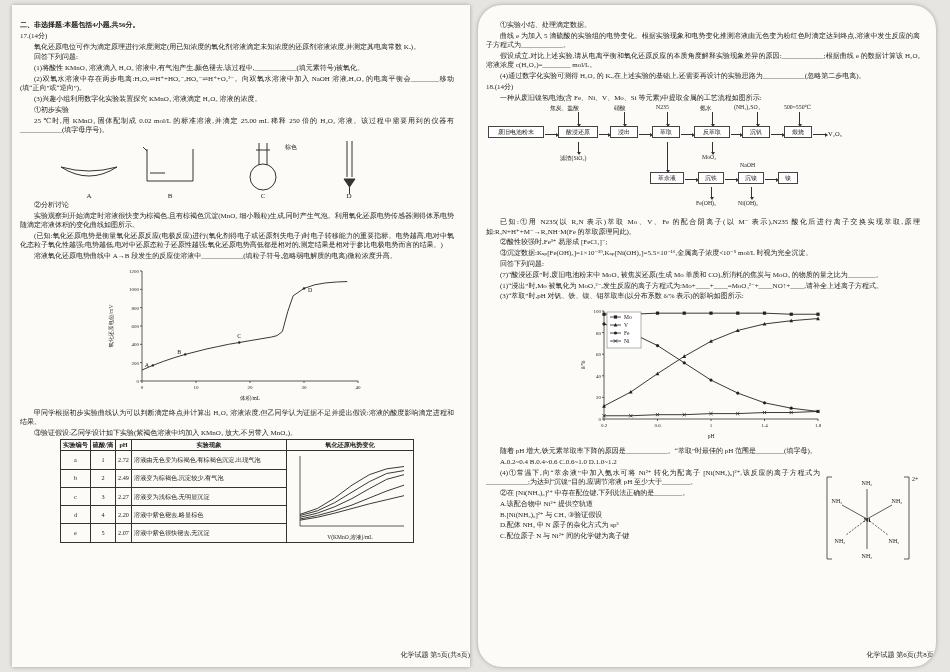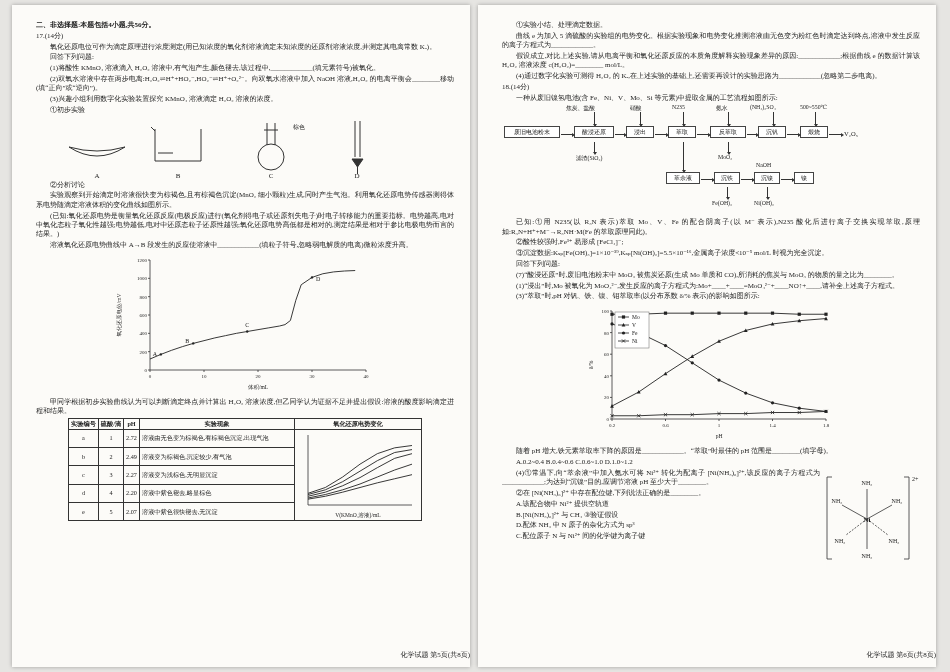--- a/index.html
+++ b/index.html
@@ -1,21 +1,21 @@
 <!DOCTYPE html>
 <html><head>
 <meta charset="utf-8">
 <style>
   html,body{margin:0;padding:0;background:#a8a8a6;}
   .spread{position:relative;width:950px;height:672px;background:#e6e5e2;overflow:hidden;
           font-family:"Liberation Serif","DejaVu Serif",serif;color:#1d1d1d;}
   .page{position:absolute;top:5px;height:662px;background:#fcfbf8;box-sizing:border-box;
-        padding:16px 16px 22px 24px;overflow:hidden;box-shadow:0 0 4px rgba(0,0,0,.3);}
+        padding:16px 16px 22px 8px;overflow:hidden;box-shadow:0 0 4px rgba(0,0,0,.3);}
   .page-left{left:12px;width:458px;}
-  .page-right{left:478px;width:458px;}
+  .page-right{left:478px;width:458px;border-radius:24px;}
   p{margin:0 0 1.5px 0;font-size:7px;line-height:1.33;text-align:justify;}
   .indent{text-indent:2em;}
   .bold{font-weight:bold;}
   .footer{position:absolute;bottom:7px;left:0;width:100%;text-align:right;font-size:7px;}
   .chartwrap{text-align:center;margin:1px 0 2px 0;}
   table{border-collapse:collapse;margin:1px auto 2px auto;}
   th,td{border:0.7px solid #333;font-size:6.2px;padding:1px 2px;text-align:center;line-height:1.25;}
   td.obs{text-align:left;width:150px;}
   td.chartcell{width:124px;vertical-align:middle;padding:1px;}
   .chartcap{font-size:5.5px;text-align:center;}
@@ -41,20 +41,21 @@
 
   <div class="page page-left">
     <p class="bold">二、非选择题:本题包括4小题,共56分。</p>
     <p>17.(14分)</p>
     <p class="indent">氧化还原电位可作为滴定原理进行浓度测定(用已知浓度的氧化剂溶液滴定未知浓度的还原剂溶液浓度,并测定其电离常数 Kₐ)。</p>
     <p class="indent">回答下列问题:</p>
     <p class="indent">(1)将酸性 KMnO₄ 溶液滴入 H₂O₂ 溶液中,有气泡产生,颜色褪去,该过程中,____________(填元素符号)被氧化。</p>
     <p class="indent">(2)双氧水溶液中存在两步电离:H₂O₂⇌H⁺+HO₂⁻,HO₂⁻⇌H⁺+O₂²⁻。向双氧水溶液中加入 NaOH 溶液,H₂O₂ 的电离平衡会________移动(填“正向”或“逆向”)。</p>
     <p class="indent">(3)兴趣小组利用数字化实验装置探究 KMnO₄ 溶液滴定 H₂O₂ 溶液的浓度。</p>
     <p class="indent">①初步实验</p>
+    <p class="indent">25 ℃时,用 KMnO₄ 固体配制成 0.02 mol/L 的标准溶液,并滴定 25.00 mL 稀释 250 倍的 H₂O₂ 溶液。该过程中需要用到的仪器有____________(填字母序号)。</p>
 
     <svg class="appsvg" width="380" height="64">
       <g stroke="#333" stroke-width="1" fill="none">
 
         <path d="M14 30 Q42 48 70 30"></path>
         <path d="M14 30 Q42 38 70 30"></path>
 
         <path d="M100 12 L100 44 L146 44 L146 12"></path>
         <path d="M100 14 L96 10"></path>
         <line x1="103" y1="36" x2="118" y2="36"></line>
@@ -115,20 +116,21 @@
           <circle cx="79.2" cy="91.41666666666667" r="1.2" fill="#222"></circle>
           <text x="71.2" y="91.41666666666667" font-size="6" fill="#222">B</text>
           <circle cx="133.2" cy="79.5" r="1.2" fill="#222"></circle>
           <text x="131.2" y="74.5" font-size="6" fill="#222">C</text>
           <circle cx="198" cy="25.41666666666667" r="1.2" fill="#222"></circle>
           <text x="202" y="29.41666666666667" font-size="6" fill="#222">D</text>
         </svg>
     </div>
 
     <p class="indent">甲同学根据初步实验曲线认为可以判断滴定终点并计算出 H₂O₂ 溶液浓度,但乙同学认为证据不足并提出假设:溶液的酸度影响滴定进程和结果。</p>
+    <p class="indent">③验证假设:乙同学设计如下实验(紫褐色溶液中均加入 KMnO₄ 放大,不另带入 MnO₂)。</p>
 
     <table>
       <tbody>
           <tr>
         <th>实验编号</th>
         <th>硫酸/滴</th>
         <th>pH</th>
         <th>实验现象</th>
         <th>氧化还原电势变化</th>
       </tr>

